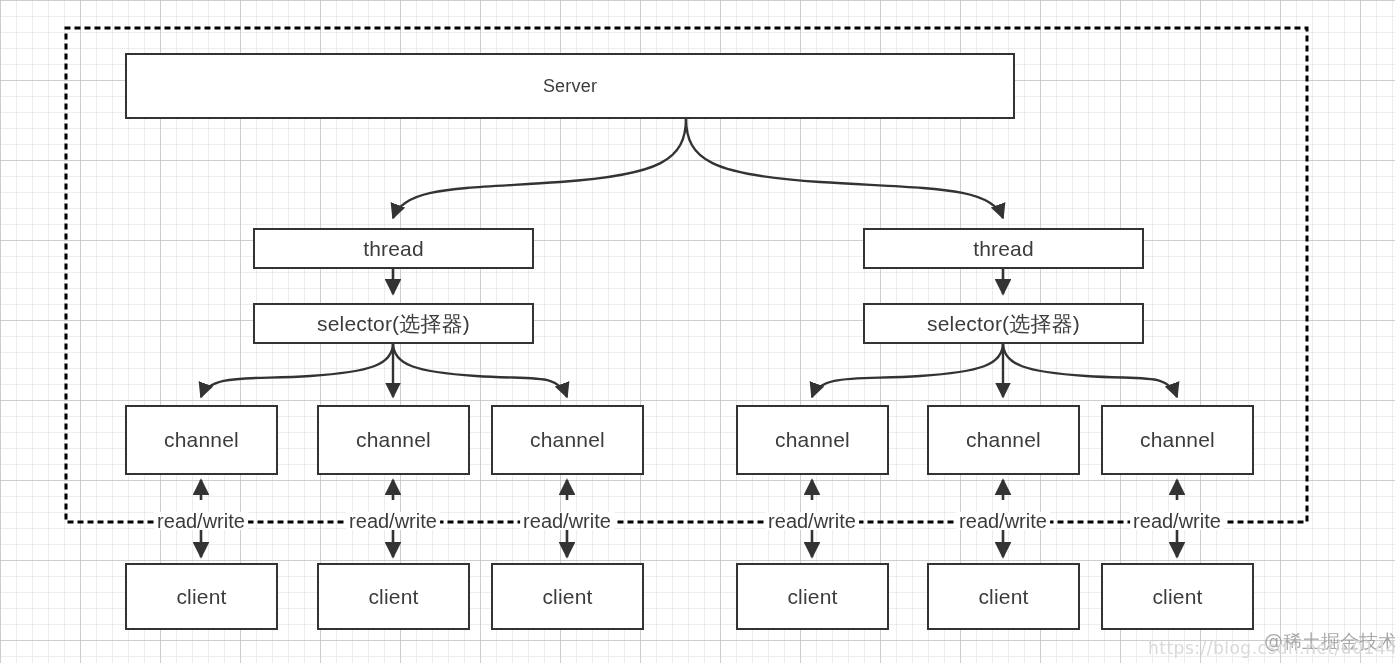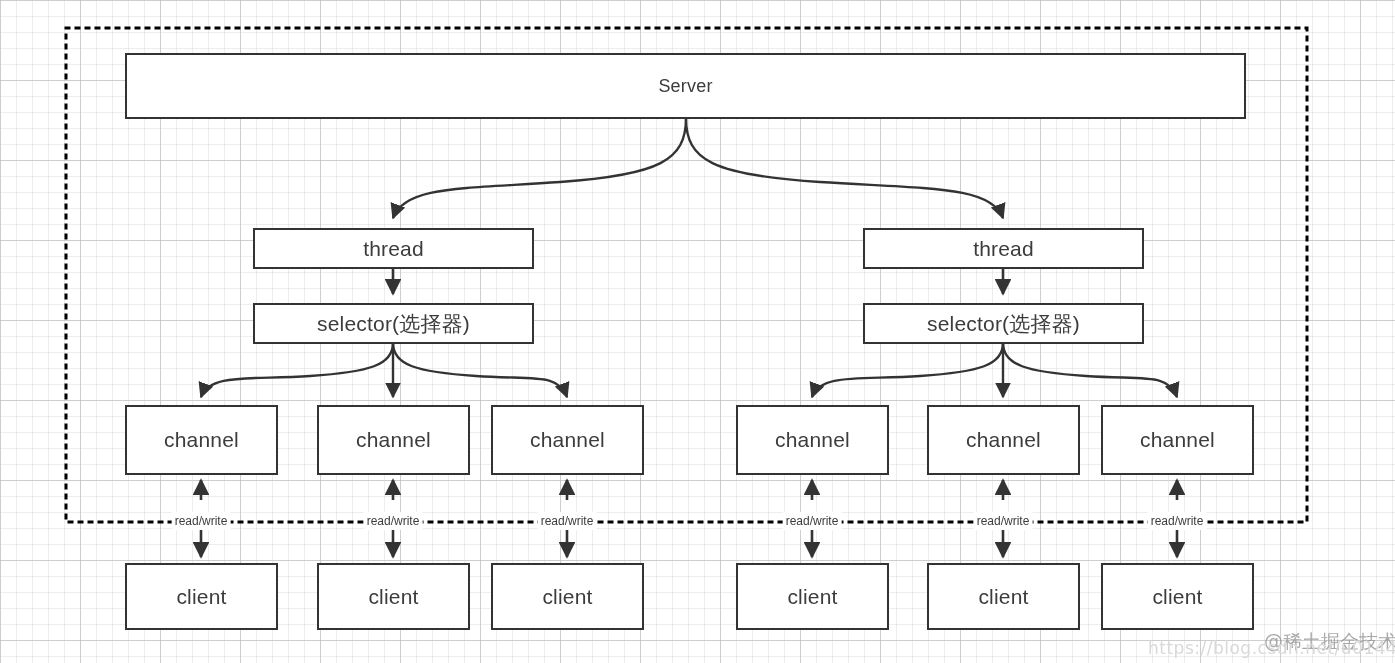--- a/index.html
+++ b/index.html
@@ -40,21 +40,21 @@
     font-size: 21px;
     letter-spacing: .2px;
     z-index: 3;
   }
   .node.server { font-size: 18px; }
   .rw-label {
     position: absolute;
     z-index: 4;
     background: #ffffff;
     color: #3c3c3c;
-    font-size: 12px;
+    font-size: 20px;
     line-height: 18px;
     padding: 0 3px;
     white-space: nowrap;
     transform: translateX(-50%);
   }
   .watermark {
     position: absolute;
     z-index: 6;
     white-space: nowrap;
     font-family: "DejaVu Sans", sans-serif;
@@ -118,21 +118,21 @@
     <g>
       <path d="M 1003 500 L 1003 480" fill="none" stroke="#333333" stroke-width="2.6" marker-end="url(#arrow)"></path>
       <path d="M 1003 528 L 1003 557" fill="none" stroke="#333333" stroke-width="2.6" marker-end="url(#arrow)"></path>
     </g>
     <g>
       <path d="M 1177 500 L 1177 480" fill="none" stroke="#333333" stroke-width="2.6" marker-end="url(#arrow)"></path>
       <path d="M 1177 528 L 1177 557" fill="none" stroke="#333333" stroke-width="2.6" marker-end="url(#arrow)"></path>
     </g>
   </svg>
 
-  <div class="node server" style="left:125px; top:53px; width:1121px; height:66px;">
+  <div class="node server" style="left:125px; top:53px; width:890px; height:66px;">
     <span>Server</span>
   </div>
 
   <div class="node" style="left:253px; top:228px; width:281px; height:41px;">
     <span>thread</span>
   </div>
   <div class="node" style="left:863px; top:228px; width:281px; height:41px;">
     <span>thread</span>
   </div>
 

